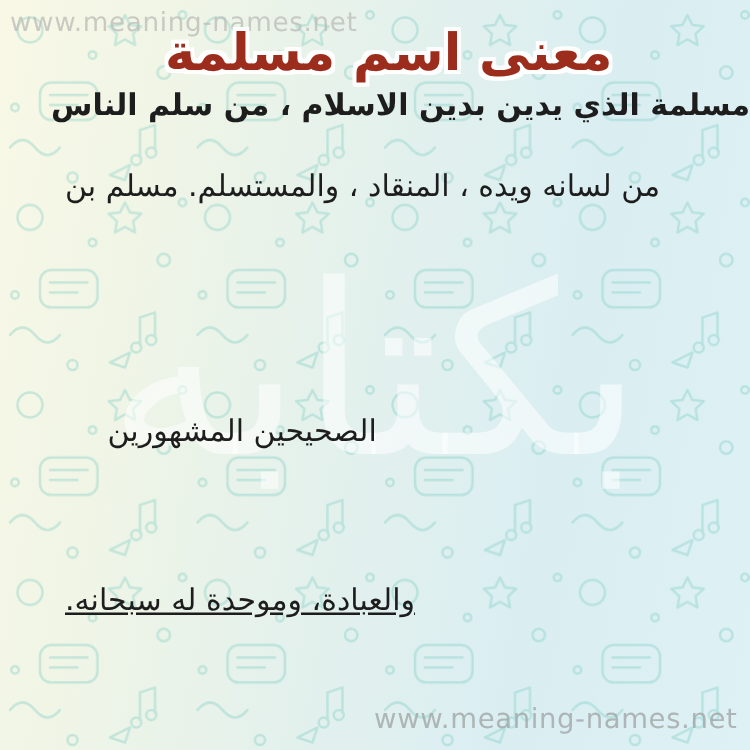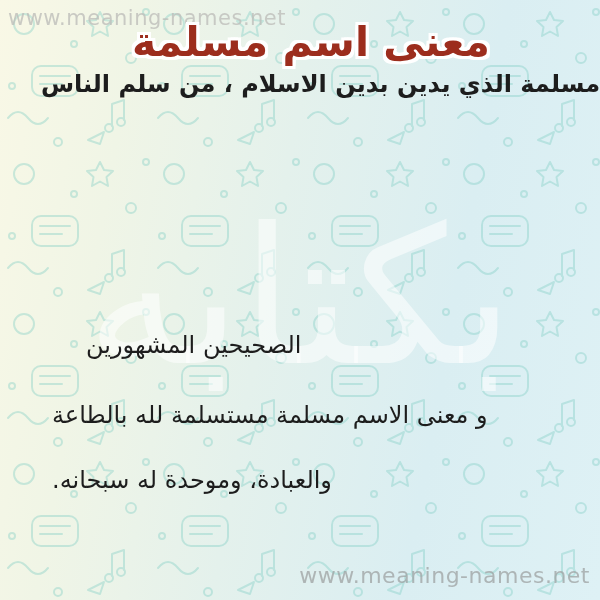--- a/index.html
+++ b/index.html
@@ -49,21 +49,21 @@
     white-space:nowrap;
     font-size:24px;line-height:44px;
     color:#1d1d1d;
   }
   .l1{top:62px;font-weight:bold;}
   .l2{top:127px;}
   .l3{top:192px;}
   .l4{top:258px;}
   .l5{top:323px;margin-left:34px;}
   .l6{top:393px;}
-  .l7{top:458px;}
+  .l7{top:458px;text-decoration:underline;}
 </style>
 </head>
 <body>
 
 <div class="canvas">
 
   <svg class="doodles" width="600" height="600" viewBox="0 0 600 600" aria-hidden="true">
     <defs>
       <pattern id="doodle" width="150" height="150" patternUnits="userSpaceOnUse">
         <g fill="none" stroke="#7cccc2" stroke-width="2" stroke-linecap="round" stroke-linejoin="round">
@@ -87,19 +87,19 @@
     <rect width="600" height="600" fill="url(#doodle)" opacity="0.38"></rect>
   </svg>
 
   <div class="center-watermark">بكتابه</div>
 
   <div class="wm wm-top">www.meaning-names.net</div>
 
   <h1 class="page-title">معنى اسم مسلمة</h1>
 
   <div class="body-line l1">مسلمة  الذي يدين بدين الاسلام ، من سلم الناس</div>
+  <div class="body-line l2">من لسانه ويده ، المنقاد ، والمستسلم. مسلم بن</div>
   <div class="body-line l5">الصحيحين المشهورين</div>
-  <div class="body-line l6">و معنى الاسم مسلمة  مستسلمة لله بالطاعة</div>
   <div class="body-line l7">والعبادة، وموحدة له سبحانه.</div>
 
   <div class="wm wm-bottom">www.meaning-names.net</div>
 
 </div>
 
 </body></html>

